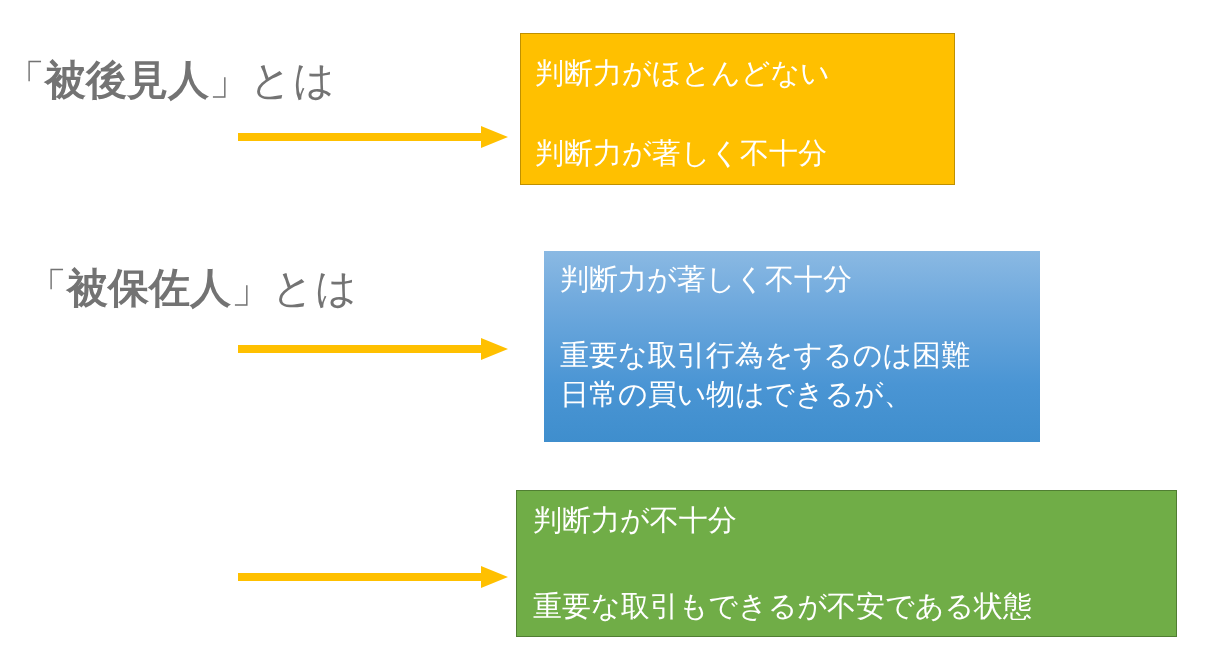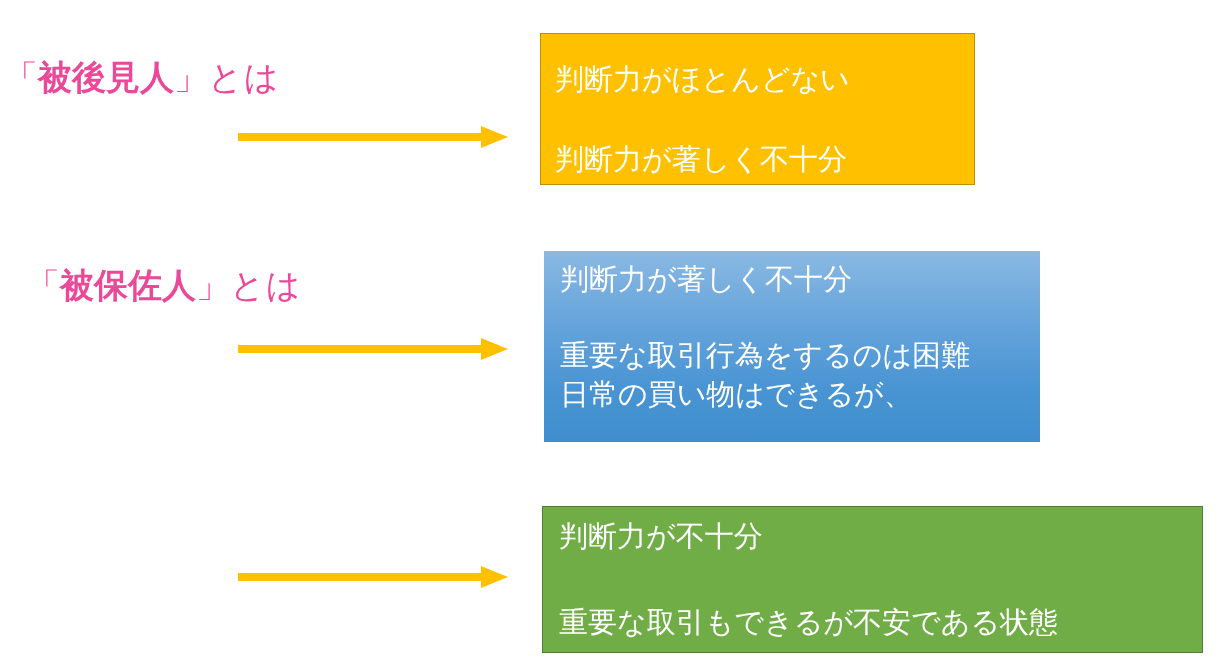--- a/index.html
+++ b/index.html
@@ -19,22 +19,22 @@
   .slide {
     position: absolute;
     inset: 0;
     background: #ffffff;
   }
 
   
   .term-label {
     position: absolute;
     white-space: nowrap;
-    color: #ec4899;
-    font-size: 34px;
+    color: #737373;
+    font-size: 41px;
     line-height: 1;
     font-family: "Liberation Serif", "DejaVu Serif", serif;
   }
   .term-label .bracket {
     font-weight: 400;
   }
   .term-label .term {
     font-weight: 700;
     font-family: "Liberation Sans", "DejaVu Sans", sans-serif;
   }
@@ -70,51 +70,50 @@
   }
   .box .line {
     white-space: pre;
   }
   .box .spacer {
     display: block;
   }
 
   
   #box-guardianship {
-    left: 540px;
+    left: 520px;
     top: 33px;
     width: 435px;
     height: 152px;
     background: #ffc000;
     border: 1px solid #bf9000;
-    padding: 26px 0 0 14px;
+    padding: 20px 0 0 14px;
   }
   #box-guardianship .spacer { height: 42px; }
 
   
   #box-curatorship {
     left: 544px;
     top: 251px;
     width: 496px;
     height: 191px;
     background: linear-gradient(180deg, #8ab9e3 0%, #6fa9dd 28%, #4a95d4 70%, #3f8ecd 100%);
     padding: 9px 0 0 16px;
   }
   #box-curatorship .spacer { height: 38px; }
 
   
   #box-assistance {
-    left: 542px;
+    left: 516px;
     top: 490px;
     width: 661px;
     height: 147px;
     background: #70ad47;
     border: 1px solid #507e32;
     padding: 10px 0 0 16px;
-    margin-top: 16px;
   }
   #box-assistance .spacer { height: 48px; }
 </style>
 </head>
 <body>
 
 <div class="slide">
 
   <div class="term-label" id="term-1">
     <span class="bracket">「</span><span class="term">被後見人</span><span class="bracket">」</span><span class="suffix">とは</span>

